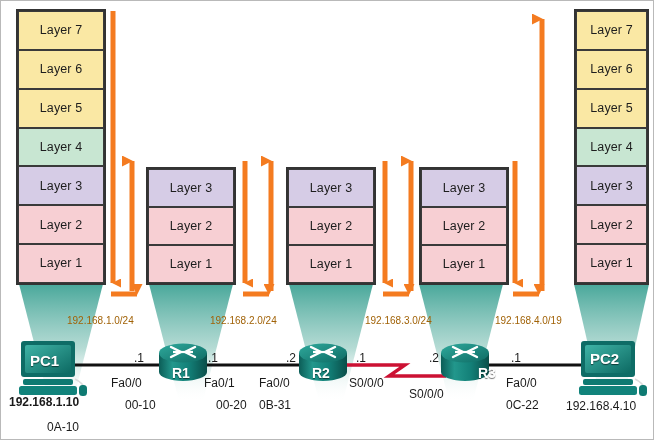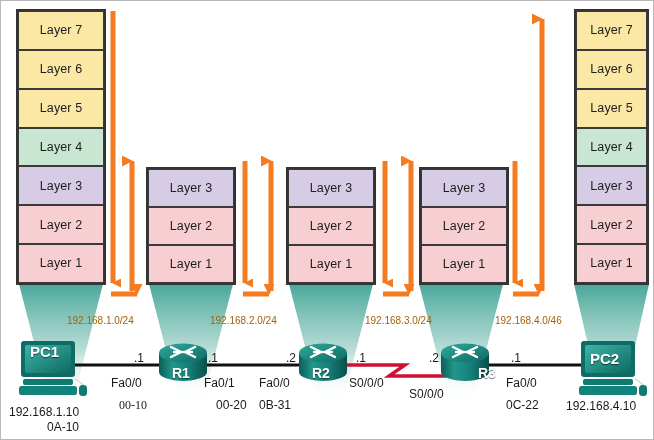--- a/index.html
+++ b/index.html
@@ -172,36 +172,36 @@
       <div class="layer" style="height: 38.8571px; background: rgb(250, 232, 164);">Layer 5</div>
       <div class="layer" style="height: 38.8571px; background: rgb(200, 230, 210);">Layer 4</div>
       <div class="layer" style="height: 38.8571px; background: rgb(214, 204, 230);">Layer 3</div>
       <div class="layer" style="height: 38.8571px; background: rgb(247, 207, 211);">Layer 2</div>
       <div class="layer" style="height: 38.8571px; background: rgb(247, 207, 211);">Layer 1</div>
     </div>
 
   <div class="net-label" style="left:66px;top:314px;">192.168.1.0/24</div>
   <div class="net-label" style="left:209px;top:314px;">192.168.2.0/24</div>
   <div class="net-label" style="left:352px;top:314px;margin-left:12px;">192.168.3.0/24</div>
-  <div class="net-label" style="left:494px;top:314px;">192.168.4.0/46</div>
-
-  <div class="dev-name" style="left:29px;top:342px;font-size:15px;">PC1</div>
+  <div class="net-label" style="left:494px;top:314px;">192.168.4.0/19</div>
+
+  <div class="dev-name" style="left:29px;top:351px;font-size:15px;">PC1</div>
   <div class="dev-name" style="left:171px;top:364px;font-size:14px;">R1</div>
   <div class="dev-name" style="left:311px;top:364px;font-size:14px;">R2</div>
   <div class="dev-name" style="left:453px;top:364px;font-size:14px;padding-left:24px;">R3</div>
   <div class="dev-name" style="left:589px;top:349px;font-size:15px;">PC2</div>
 
-  <div class="tiny" style="left:8px;top:404px;">192.168.1.10</div>
+  <div class="tiny" style="left:8px;top:394px;font-weight:bold;">192.168.1.10</div>
   <div class="tiny" style="left:46px;top:419px;">0A-10</div>
   <div class="tiny" style="left:565px;top:398px;">192.168.4.10</div>
   <div class="tiny" style="left:590px;top:419px;margin-top:36px;">0B-20</div>
 
   <div class="tiny" style="left:133px;top:350px;">.1</div>
   <div class="tiny" style="left:110px;top:375px;">Fa0/0</div>
-  <div class="tiny" style="left:118px;top:397px;font-family:Liberation Serif, serif;">00-10</div>
+  <div class="tiny" style="left:124px;top:397px;">00-10</div>
 
   <div class="tiny" style="left:207px;top:350px;">.1</div>
   <div class="tiny" style="left:203px;top:375px;">Fa0/1</div>
   <div class="tiny" style="left:215px;top:397px;">00-20</div>
 
   <div class="tiny" style="left:285px;top:350px;">.2</div>
   <div class="tiny" style="left:258px;top:375px;">Fa0/0</div>
   <div class="tiny" style="left:258px;top:397px;">0B-31</div>
 
   <div class="tiny" style="left:355px;top:350px;">.1</div>

